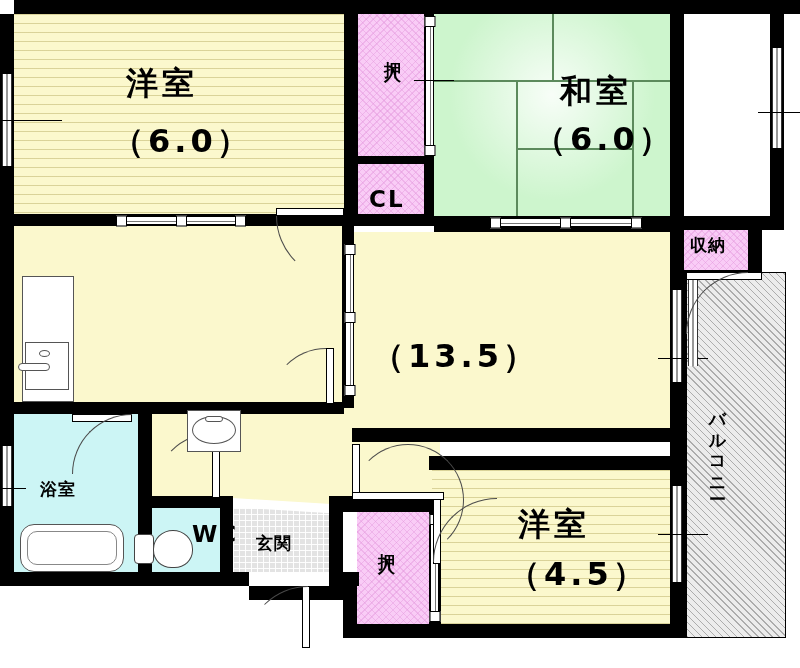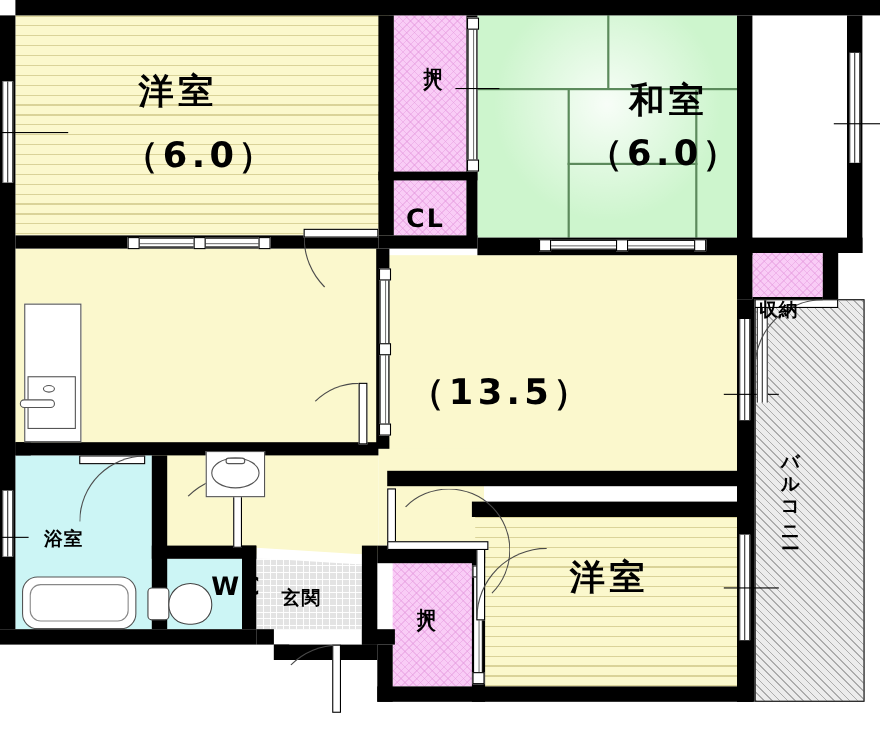--- a/index.html
+++ b/index.html
@@ -304,32 +304,33 @@
   <div class="abs fx" style="left:187px;top:410px;width:54px;height:42px;"></div>
   <div class="abs sink-basin" style="left:192px;top:416px;width:44px;height:28px;"></div>
   <div class="abs faucet" style="left:205px;top:416px;width:18px;height:6px;"></div>
 
   <div class="abs tank" style="left:134px;top:534px;width:20px;height:30px;"></div>
   <div class="abs bowl" style="left:153px;top:530px;width:40px;height:38px;"></div>
 
   <div class="lbl lbl-xl" style="left:126px;top:62px;">洋室</div>
   <div class="lbl lbl-xl" style="left:112px;top:120px;">（6.0）</div>
 
-  <div class="lbl lbl-xl" style="left:572px;top:70px;">和室</div>
+  <div class="lbl lbl-xl" style="left:560px;top:70px;">和室</div>
   <div class="lbl lbl-xl" style="left:534px;top:118px;">（6.0）</div>
 
   <div class="lbl lbl-xl" style="left:372px;top:335px;">（13.5）</div>
 
   <div class="lbl lbl-xl" style="left:518px;top:503px;">洋室</div>
+  <div class="lbl lbl-xl" style="left:508px;top:553px;">（4.5）</div>
 
   <div class="lbl lbl-sm lbl-vert" style="left:382px;top:48px;">押入</div>
 
   <div class="lbl lbl-md" style="left:369px;top:186px;">CL</div>
 
-  <div class="lbl lbl-sm" style="left:690px;top:234px;margin-top:36px;">収納</div>
+  <div class="lbl lbl-sm" style="left:690px;top:234px;">収納</div>
 
   <div class="lbl lbl-sm lbl-vert" style="left:707px;top:400px;">バルコニー</div>
 
   <div class="lbl lbl-sm" style="left:40px;top:478px;">浴室</div>
 
   <div class="lbl lbl-md" style="left:192px;top:524px;line-height:.9;width:26px;">WC</div>
 
   <div class="lbl lbl-sm" style="left:256px;top:532px;">玄関</div>
 
   <div class="lbl lbl-sm lbl-vert" style="left:376px;top:540px;">押入</div>

